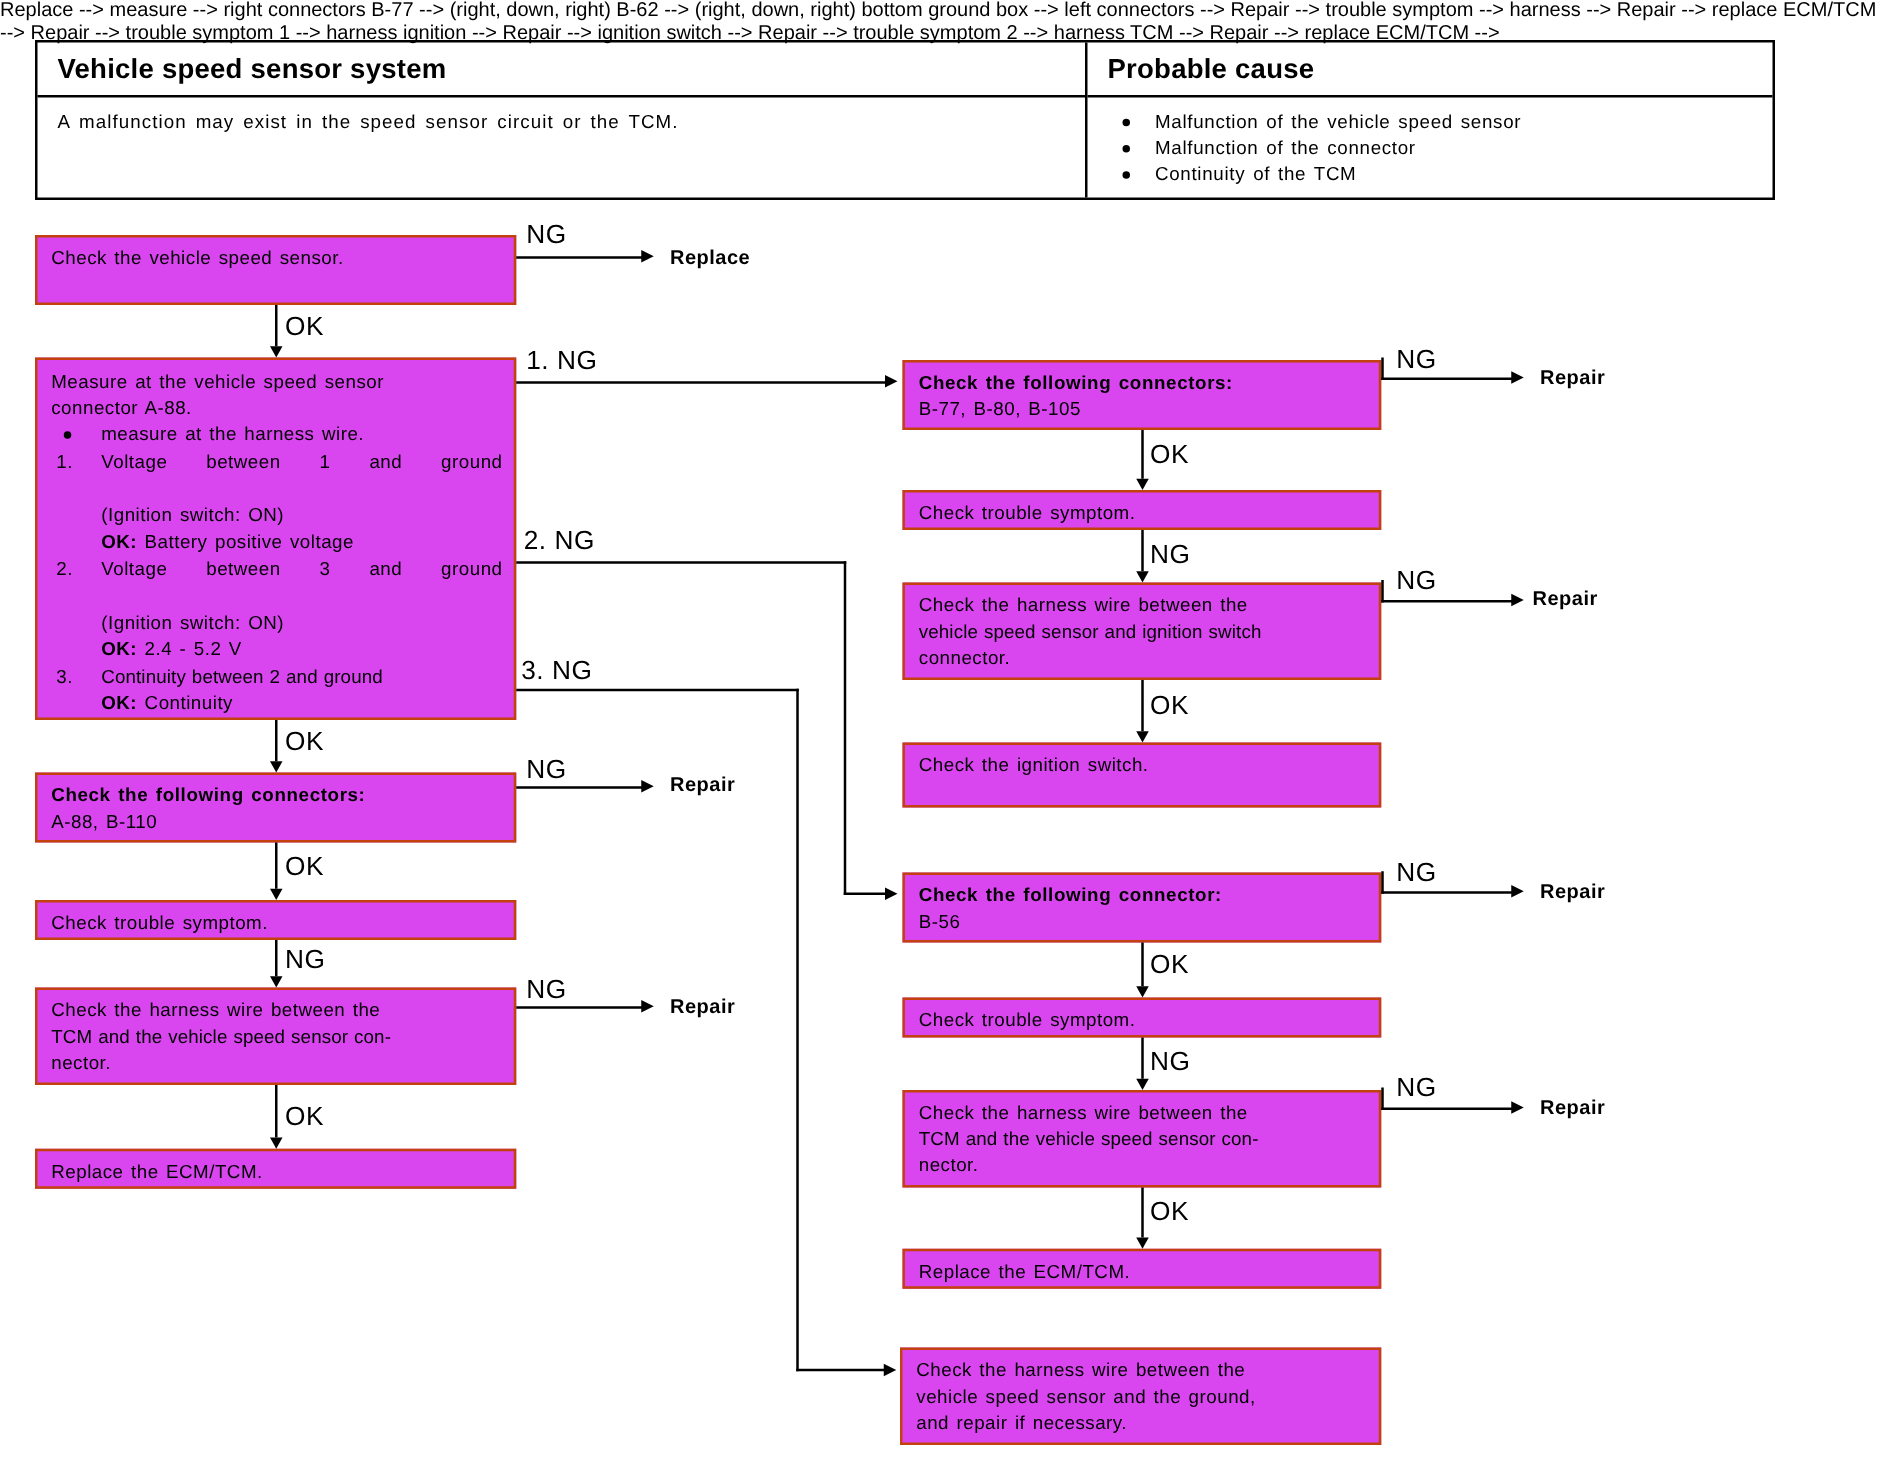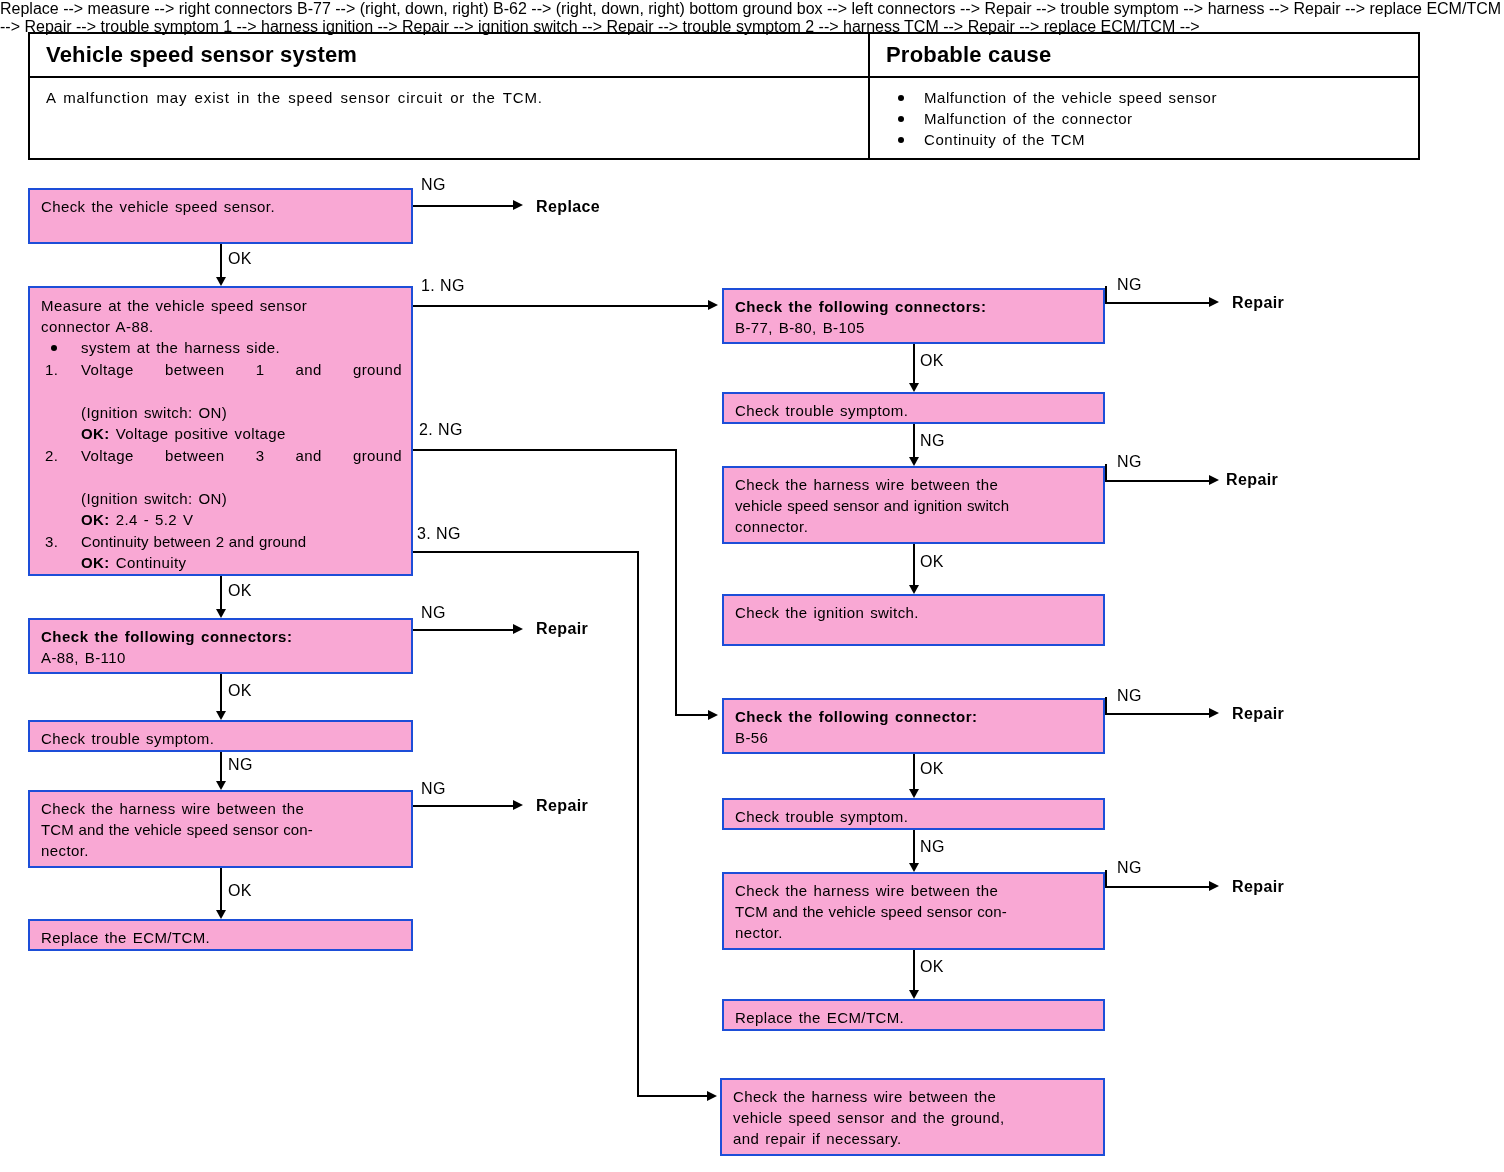--- a/index.html
+++ b/index.html
@@ -74,23 +74,23 @@
     top: 8px;
     width: 6px;
     height: 6px;
     background: #000;
     border-radius: 50%;
   }
 
   
   .fbox {
     position: absolute;
-    border: 2px solid #1d4ed8;
+    border: 2px solid #c2410c;
     box-sizing: border-box;
-    background: #f9a8d4;
+    background: #d946ef;
     padding: 6px 9px 4px 11px;
     font-size: 15px;
     line-height: 21px;
     letter-spacing: 0.4px;
     word-spacing: 1.4px;
   }
   .fbox .ln { white-space: nowrap; }
   .fbox .b { font-weight: bold; letter-spacing: 0.5px; }
   .fbox .tight { letter-spacing: 0.1px; word-spacing: 0.5px; }
 
@@ -127,21 +127,21 @@
     position: absolute;
     font-size: 16px;
     font-weight: bold;
     letter-spacing: 0.4px;
     white-space: nowrap;
   }
 
   
   .elabel {
     position: absolute;
-    font-size: 16px;
+    font-size: 21px;
     letter-spacing: 0.4px;
     white-space: nowrap;
   }
 
   
   .hline { position: absolute; height: 0; border-top: 2px solid #000; }
   .vline { position: absolute; width: 0; border-left: 2px solid #000; }
   .arrow-down {
     position: absolute;
     width: 0; height: 0;
@@ -187,29 +187,29 @@
 <div class="fbox" style="left:28px; top:188px; width:385px; height:56px;">
   <div class="ln">Check the vehicle speed sensor.</div>
 </div>
 
 <div class="fbox" style="left:28px; top:286px; width:385px; height:290px; padding-top:7px;">
   <div class="meas-head">Measure at the vehicle speed sensor</div>
   <div class="meas-head">connector A-88.</div>
   <ul class="meas-list">
     <li>
       <span class="dot"></span>
-      <div>system at the harness side.</div>
+      <div>measure at the harness wire.</div>
     </li>
     <li>
       <span class="mk plain">1.</span>
       <div class="just">Voltage between 1 and ground</div>
       <div>(Ignition switch: ON)</div>
       <div>
         <span class="okw">OK:</span>
-        <span>Voltage positive voltage</span>
+        <span>Battery positive voltage</span>
       </div>
     </li>
     <li>
       <span class="mk plain">2.</span>
       <div class="just">Voltage between 3 and ground</div>
       <div>(Ignition switch: ON)</div>
       <div>
         <span class="okw">OK:</span>
         <span>2.4 - 5.2 V</span>
       </div>

